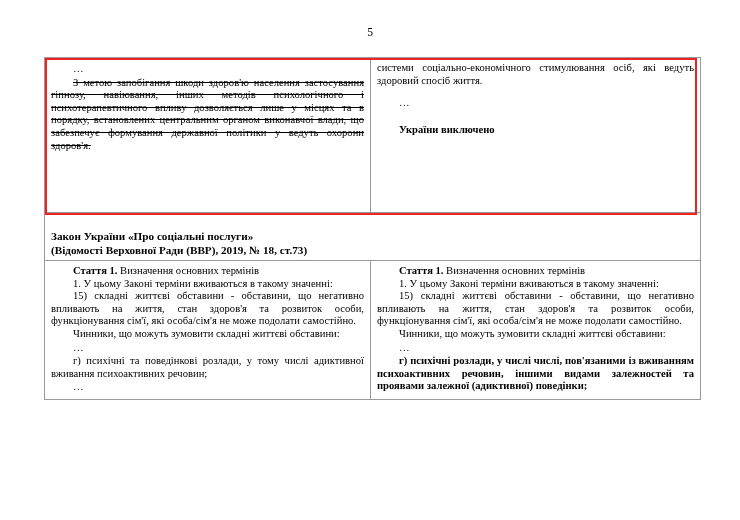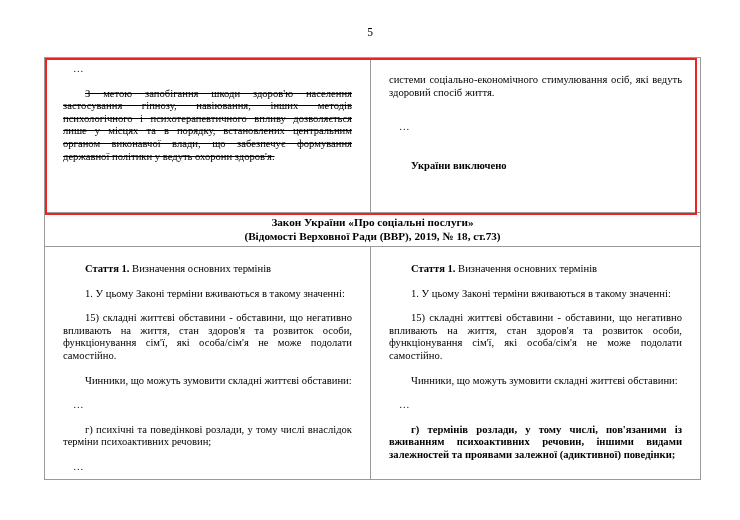--- a/index.html
+++ b/index.html
@@ -57,40 +57,39 @@
     top: 58px;
     width: 652px;
     height: 157px;
     border: 2px solid #ee2222;
     box-sizing: border-box;
     pointer-events: none;
     z-index: 5;
   }
 
   p {
-    margin: 12px;
+    margin: 0;
     text-align: justify;
     text-justify: inter-word;
   }
   p.indent {
     text-indent: 22px;
   }
   p.ellipsis {
     text-indent: 22px;
     letter-spacing: 1.2px;
     margin: 1px 0 1px 0;
   }
   .strike {
     text-decoration: line-through;
   }
   .b { font-weight: bold; }
 
   td.header-cell {
-    text-align: center;
-    padding-top: 2px;
+    padding-top: 16px;
     padding-bottom: 3px;
     font-weight: bold;
     font-size: 11.2px;
     line-height: 14px;
   }
   .cell-row1 {
     height: 146px;
   }
   .spacer-sm { height: 9px; }
   .spacer-md { height: 13px; }
@@ -134,30 +133,30 @@
         </td>
       </tr>
 
       <tr>
         <td class="col-left">
           <p class="indent"><span class="b">Стаття 1.</span><span> Визначення основних термінів</span></p>
           <p class="indent">1. У цьому Законі терміни вживаються в такому значенні:</p>
           <p class="indent">15) складні життєві обставини - обставини, що негативно впливають на життя, стан здоров'я та розвиток особи, функціонування сім'ї, які особа/сім'я не може подолати самостійно.</p>
           <p class="indent">Чинники, що можуть зумовити складні життєві обставини:</p>
           <p class="ellipsis">…</p>
-          <p class="indent">г) психічні та поведінкові розлади, у тому числі внаслідок терміни психоактивних речовин;</p>
+          <p class="indent">г) психічні та поведінкові розлади, у тому числі адиктивної вживання психоактивних речовин;</p>
           <p class="ellipsis">…</p>
         </td>
         <td class="col-right">
           <p class="indent"><span class="b">Стаття 1.</span><span> Визначення основних термінів</span></p>
           <p class="indent">1. У цьому Законі терміни вживаються в такому значенні:</p>
           <p class="indent">15) складні життєві обставини - обставини, що негативно впливають на життя, стан здоров'я та розвиток особи, функціонування сім'ї, які особа/сім'я не може подолати самостійно.</p>
           <p class="indent">Чинники, що можуть зумовити складні життєві обставини:</p>
           <p class="ellipsis">…</p>
-          <p class="indent bold-block">г) термінів розлади, у тому числі, пов'язаними із вживанням психоактивних речовин, іншими видами залежностей та проявами залежної (адиктивної) поведінки;</p>
+          <p class="indent bold-block">г) психічні розлади, у числі числі, пов'язаними із вживанням психоактивних речовин, іншими видами залежностей та проявами залежної (адиктивної) поведінки;</p>
         </td>
       </tr>
 
     </tbody>
   </table>
 
   <div class="red-box"></div>
 
 </div>
 

